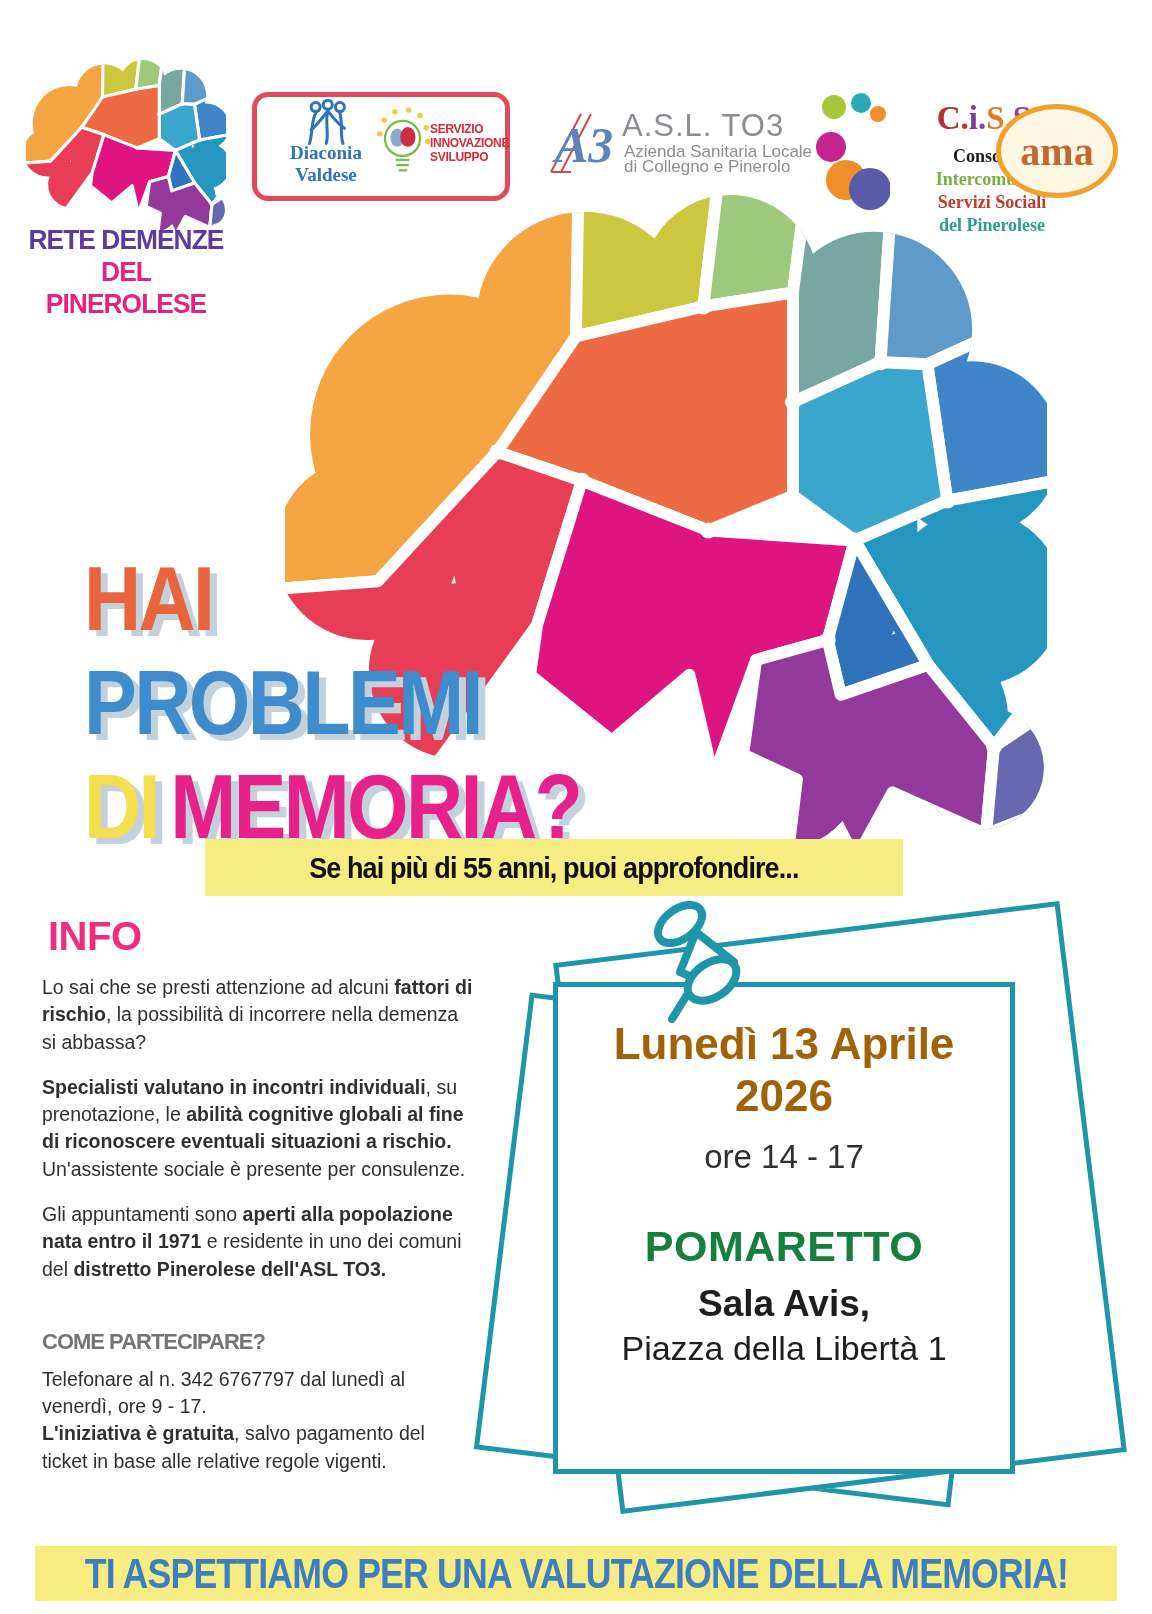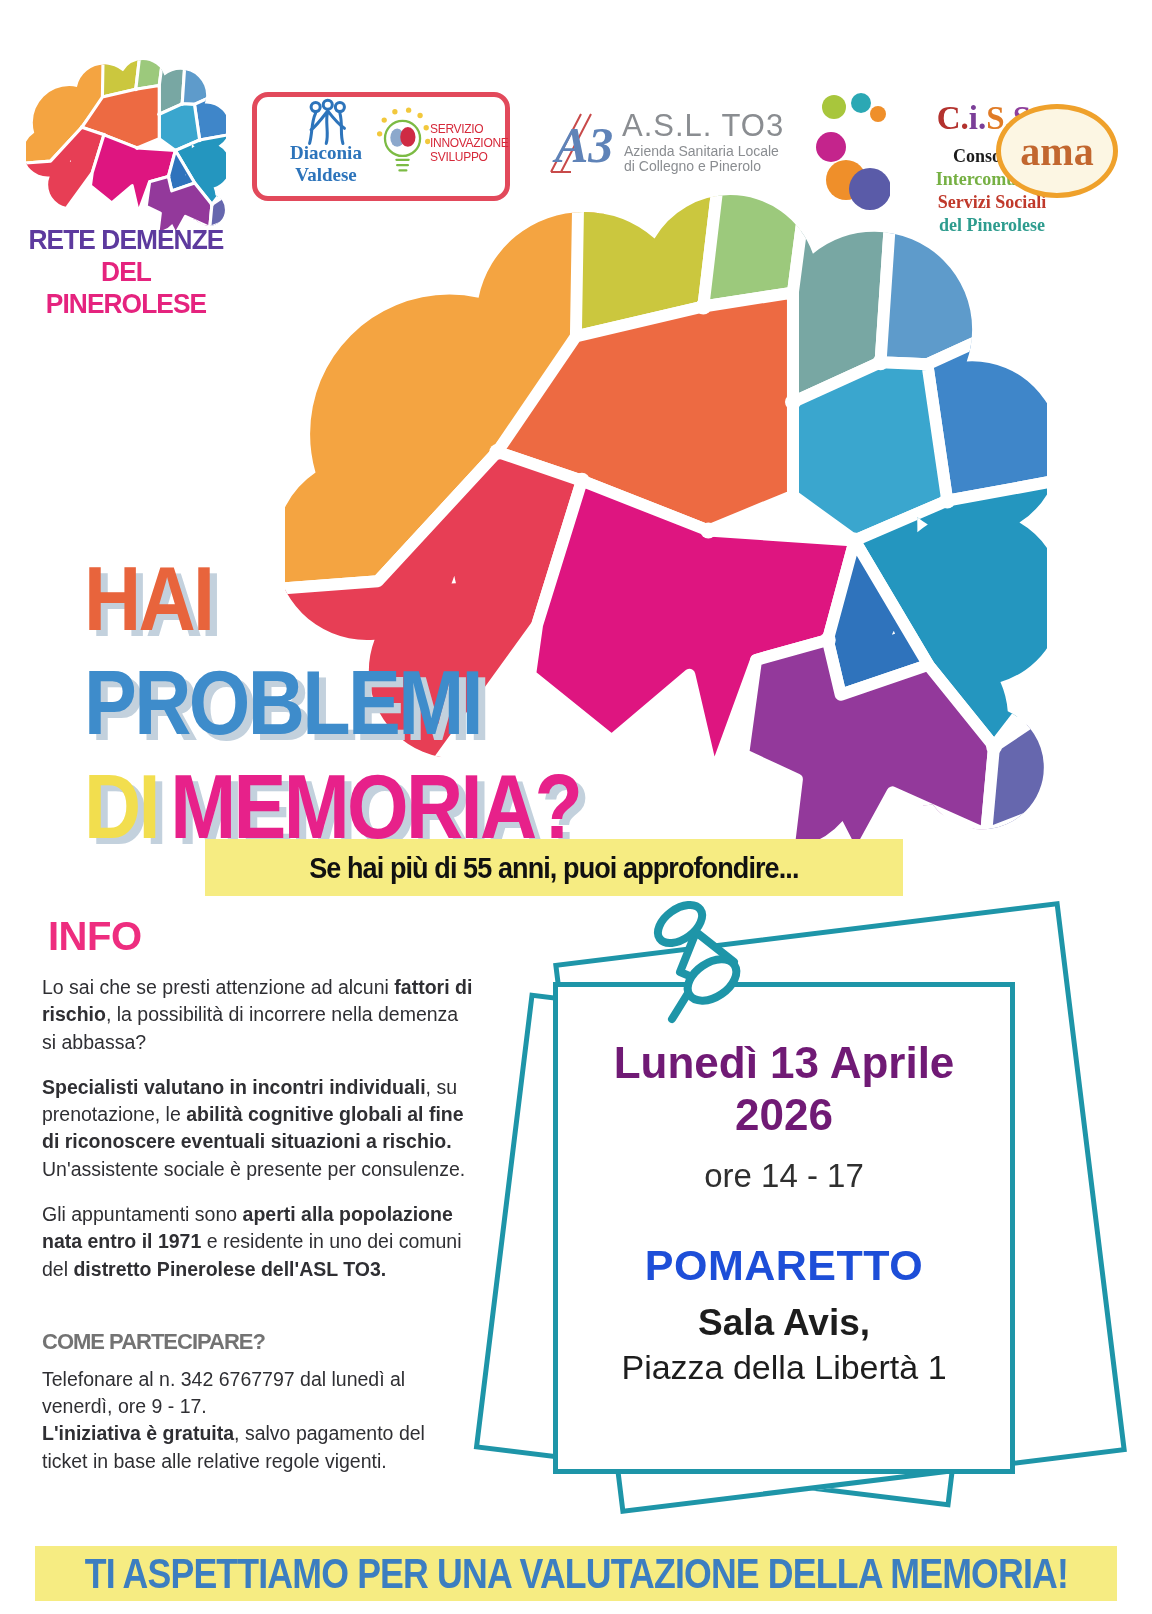--- a/index.html
+++ b/index.html
@@ -7,23 +7,23 @@
         font-family:"Liberation Sans",sans-serif;}
   .abs{position:absolute;}
   
   .rete-line1{left:18px;top:224px;width:216px;text-align:center;font-weight:bold;font-size:28px;
               color:#5D3A9E;letter-spacing:-1px;transform:scaleX(.94);transform-origin:center;}
   .rete-line2{left:18px;top:256px;width:216px;text-align:center;font-weight:bold;font-size:28px;
               color:#E5237E;letter-spacing:-1px;transform:scaleX(.94);transform-origin:center;}
   .box1{left:252px;top:92px;width:248px;height:99px;border:5px solid #E2495B;border-radius:16px;background:#fff;}
   .diaconia-name{left:266px;top:142px;width:120px;text-align:center;color:#2D74BB;
                  font-family:"Liberation Serif",serif;font-weight:bold;font-size:19px;line-height:22px;}
-  .sis-text{left:430px;top:122px;width:78px;color:#D6293A;font-weight:normal;font-size:12px;line-height:14px;letter-spacing:-.3px;}
+  .sis-text{left:430px;top:122px;width:78px;color:#D6293A;font-weight:bold;font-size:12px;line-height:14px;letter-spacing:-.3px;}
   .asl-title{left:622px;top:108px;color:#8A8D91;font-size:31px;letter-spacing:1px;}
-  .asl-sub{left:624px;top:144px;color:#8A8D91;font-size:14px;line-height:15px;}
+  .asl-sub{left:624px;top:144px;color:#8A8D91;font-size:17px;line-height:15px;}
   .ciss-acronym{left:888px;top:100px;width:200px;text-align:center;font-family:"Liberation Serif",serif;
                 font-weight:bold;font-size:33px;}
   .ciss-acronym .c1{color:#B3322E}.ciss-acronym .c2{color:#7B3F98}.ciss-acronym .c3{color:#E07B26}
   .ciss-acronym .c4{color:#8E3F9C}
   .ciss-line{left:892px;width:200px;text-align:center;font-family:"Liberation Serif",serif;font-weight:bold;font-size:18px;}
   .ciss-l1{top:146px;color:#1b1b1b}.ciss-l2{top:169px;color:#76B043}
   .ciss-l3{top:192px;color:#C0392B}.ciss-l4{top:215px;color:#2E9C8E}
   .ama-oval{left:996px;top:104px;width:112px;height:84px;border:5px solid #EFA12B;border-radius:50%;
             background:#FCF6E3;display:flex;align-items:center;justify-content:center;}
   .ama-text{font-family:"Liberation Serif",serif;font-weight:bold;font-size:40px;color:#C2672F;}
@@ -44,23 +44,23 @@
   .info-title{color:#EE2D7F;font-weight:bold;font-size:40px;letter-spacing:-.5px;margin:0 0 10px 6px;}
   .info-col p{margin:0 0 18px 0;}
   .b{font-weight:bold;}
   .come-title{color:#737373;font-weight:bold;font-size:22px;letter-spacing:-1px;margin:44px 0 8px 0;}
   
   .sheet{background:#fff;border:5px solid #1E95A8;}
   .sheetA{left:500px;top:1020px;width:470px;height:450px;transform:rotate(7deg);z-index:1;}
   .sheetB{left:585px;top:930px;width:500px;height:545px;transform:rotate(-7deg);z-index:2;}
   .card{left:553px;top:982px;width:452px;height:482px;z-index:3;display:flex;flex-direction:column;
         align-items:center;text-align:center;}
-  .card-date{margin-top:50px;color:#701a75;font-weight:bold;font-size:44px;line-height:1.18;}
+  .card-date{margin-top:31px;color:#a16207;font-weight:bold;font-size:44px;line-height:1.18;}
   .card-time{margin-top:16px;color:#2f2f2f;font-size:33px;}
-  .card-city{margin-top:46px;color:#1d4ed8;font-weight:bold;font-size:43px;letter-spacing:.5px;}
+  .card-city{margin-top:46px;color:#15803d;font-weight:bold;font-size:43px;letter-spacing:.5px;}
   .card-venue{margin-top:12px;color:#1d1d1d;font-weight:bold;font-size:37px;}
   .card-address{margin-top:4px;color:#1d1d1d;font-size:34px;}
   .pin{left:640px;top:898px;z-index:4;}
 </style>
 </head>
 <body>
 
 <div class="page">
 
   <svg class="abs" style="left:285px;top:195px;" width="762" height="672" viewBox="0 0 765 675">

